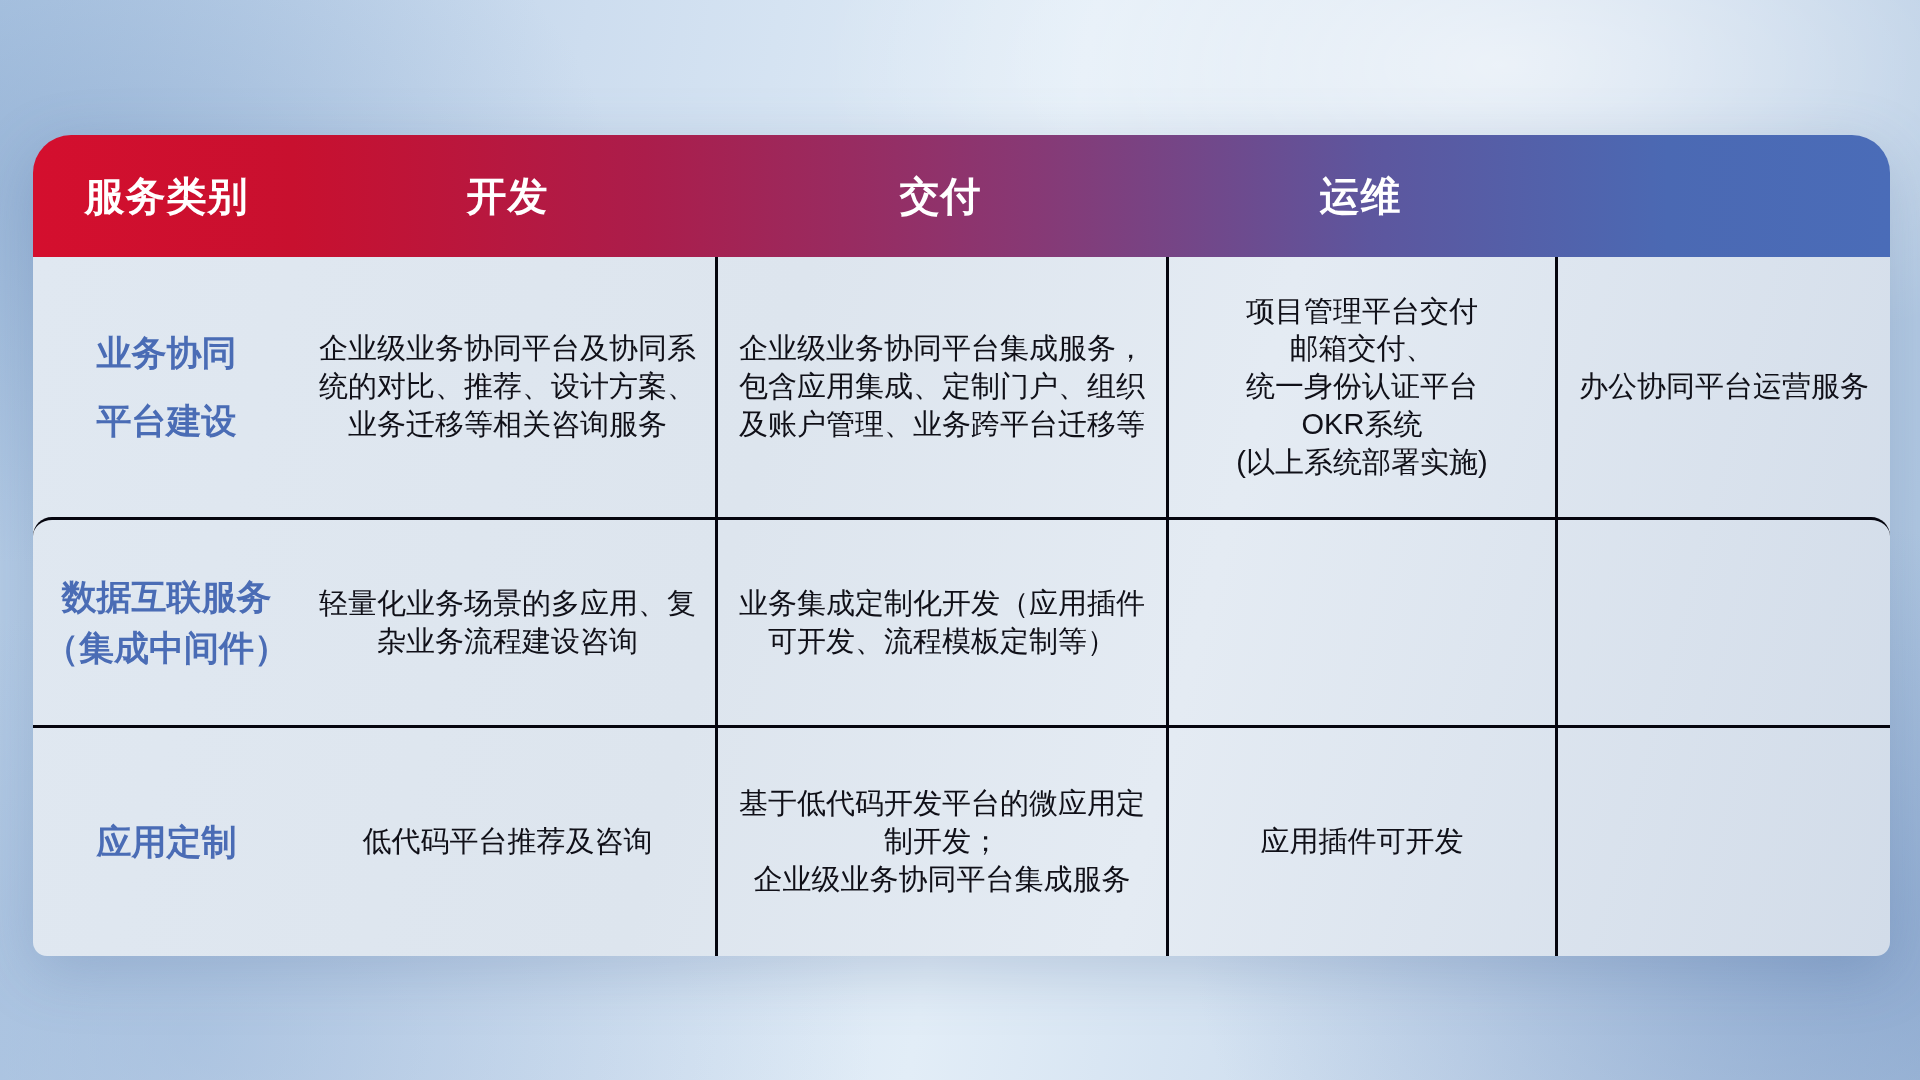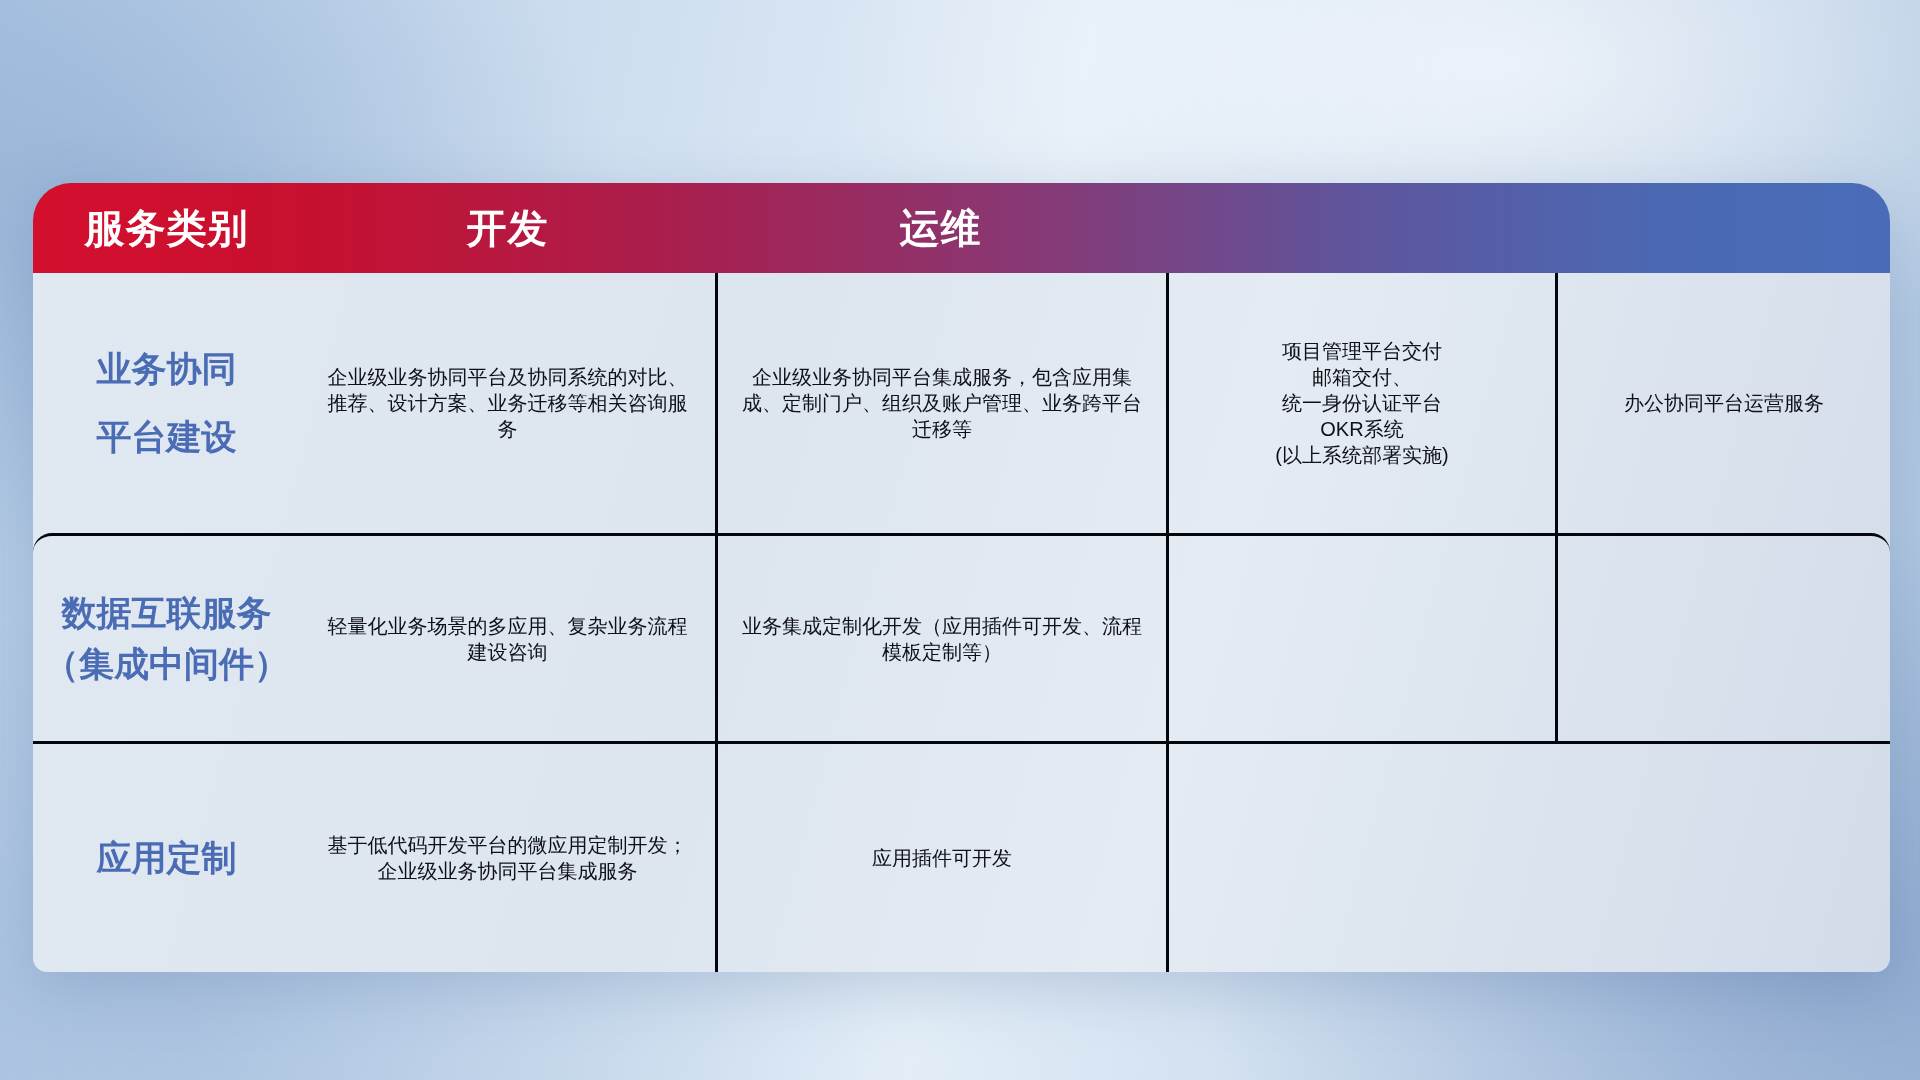--- a/index.html
+++ b/index.html
@@ -31,26 +31,25 @@
     filter: drop-shadow(0 16px 30px rgba(60, 90, 140, 0.22));
   }
 
   .grid-row {
     display: grid;
     grid-template-columns: 267px 415px 451px 389px 335px;
   }
 
   
   .thead {
-    height: 90px;
+    height: 122px;
     border-radius: 38px 38px 0 0;
     background: linear-gradient(90deg,
       #d40f2e 0%, #c8102f 14%, #ab1d4b 33%,
       #873975 54%, #5d569e 72%, #4b69b3 88%, #4a6cb8 100%);
-    margin-top: 48px;
   }
   .th {
     display: flex;
     align-items: center;
     justify-content: center;
     color: #ffffff;
     font-size: 40px;
     font-weight: 700;
     letter-spacing: 1px;
   }
@@ -68,21 +67,21 @@
   .t-row + .t-row { border-top: 3px solid #05050e; }
 
   .cell {
     display: flex;
     align-items: center;
     justify-content: center;
     text-align: center;
     padding: 8px 18px;
     box-sizing: border-box;
     white-space: pre-line;
-    font-size: 20px;
+    font-size: 29px;
     line-height: 1.3;
     color: #101018;
   }
   
   .cell:nth-child(n+3) { border-left: 3px solid #05050e; }
 
   .cell.category {
     font-size: 35px;
     font-weight: 700;
     color: #4a6cb5;
@@ -93,20 +92,21 @@
 </style>
 </head>
 <body>
 
 <div class="stage">
   <div class="svc-table">
 
     <div class="grid-row thead">
       <div class="th">服务类别</div>
       <div class="th">开发</div>
+      <div class="th">交付</div>
       <div class="th">运维</div>
     </div>
 
     <div class="tbody">
 
       <div class="grid-row t-row">
         <div class="cell category">业务协同
 平台建设</div>
         <div class="cell">企业级业务协同平台及协同系统的对比、推荐、设计方案、业务迁移等相关咨询服务</div>
         <div class="cell">企业级业务协同平台集成服务，包含应用集成、定制门户、组织及账户管理、业务跨平台迁移等</div>
@@ -122,20 +122,21 @@
         <div class="cell category">数据互联服务
 （集成中间件）</div>
         <div class="cell">轻量化业务场景的多应用、复杂业务流程建设咨询</div>
         <div class="cell">业务集成定制化开发（应用插件可开发、流程模板定制等）</div>
         <div class="cell"></div>
         <div class="cell"></div>
       </div>
 
       <div class="grid-row t-row">
         <div class="cell category">应用定制</div>
+        <div class="cell">低代码平台推荐及咨询</div>
         <div class="cell">基于低代码开发平台的微应用定制开发；
 企业级业务协同平台集成服务</div>
         <div class="cell">应用插件可开发</div>
         <div class="cell"></div>
       </div>
 
     </div>
   </div>
 </div>
 

